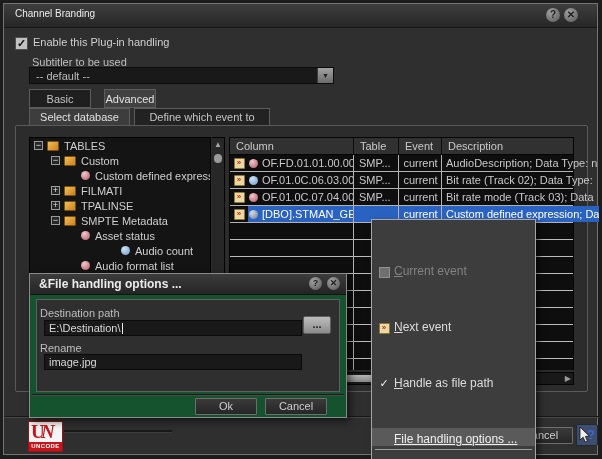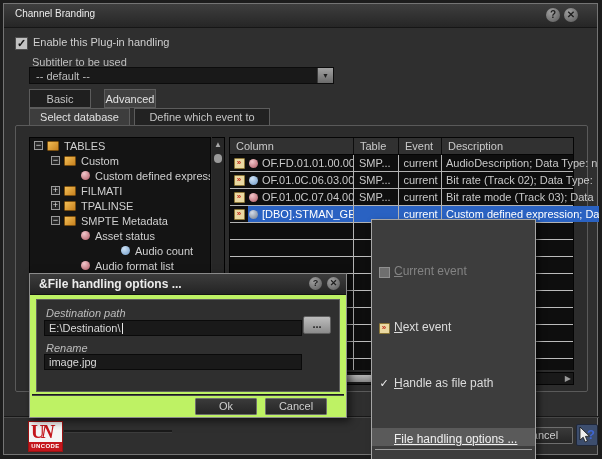--- a/index.html
+++ b/index.html
@@ -98,31 +98,31 @@
   .mitem .mic{width:20px;flex:none;display:flex;align-items:center;justify-content:center;}
   .mitem .mlabel{flex:1;white-space:nowrap;}
   .mitem .mshort{margin-right:10px;color:#dcdcdc;}
   .mitem.disabled,.mitem.disabled .mshort{color:#838383;}
   .mitem.highlighted{background:#5a5a5a;}
   .mitem.highlighted .mlabel{text-decoration:underline;color:#f0f0f0;}
   .msep{height:1px;background:#9c9c9c;margin:3px 3px;}
   .icon-square-gray{width:11px;height:11px;background:#6f6f6f;border:1px solid #909090;box-sizing:border-box;}
   .mcheck{color:#f0f0f0;font-size:11px;}
   
-  #fdialog{left:25px;top:269px;width:318px;height:145px;background:#bef264;
+  #fdialog{left:25px;top:269px;width:318px;height:145px;background:#14532d;
        border:1px solid #8a8a8a;box-sizing:border-box;z-index:40;
        box-shadow:3px 3px 8px rgba(0,0,0,.6);}
   #fd-titlebar{position:absolute;left:0;top:0;width:100%;height:20px;
        background:linear-gradient(#3c3c3c,#242424);border-bottom:1px solid #141414;}
   #fd-title{position:absolute;left:9px;top:3px;font-weight:bold;font-size:12px;color:#ececec;white-space:nowrap;}
   #fd-help{position:absolute;right:24px;top:3px;width:13px;height:13px;line-height:13px;font-size:9px;}
   #fd-close{position:absolute;right:6px;top:3px;width:13px;height:13px;line-height:13px;font-size:9px;}
   #fd-panel{position:absolute;left:6px;top:25px;width:304px;height:93px;
        border:1px solid #5f5f5f;box-sizing:border-box;background:#2f2f2f;}
-  .fd-label{position:absolute;left:9px;color:#bdbdbd;font-style:italic;}
+  .fd-label{position:absolute;left:3px;color:#bdbdbd;}
   .fd-input{position:absolute;left:7px;width:258px;height:16px;background:#191919;
        border:1px solid #0a0a0a;box-sizing:border-box;color:#d8d8d8;padding:1px 4px;
        white-space:nowrap;overflow:hidden;}
   .caret{display:inline-block;width:1px;height:11px;background:#e8e8e8;vertical-align:-2px;margin-left:1px;}
   #fd-browse{position:absolute;left:273px;top:42px;width:28px;height:18px;
        background:linear-gradient(#bdbdbd,#8b8b8b);border:1px solid #5e5e5e;border-radius:2px;
        box-sizing:border-box;color:#222;font-weight:bold;text-align:center;line-height:14px;}
   #fd-sep{position:absolute;left:2px;top:120px;width:312px;height:1px;background:#1b1b1b;
        border-bottom:1px solid #4a4a4a;}
   .btn{box-sizing:border-box;border:1px solid #6e6e6e;border-radius:1px;

